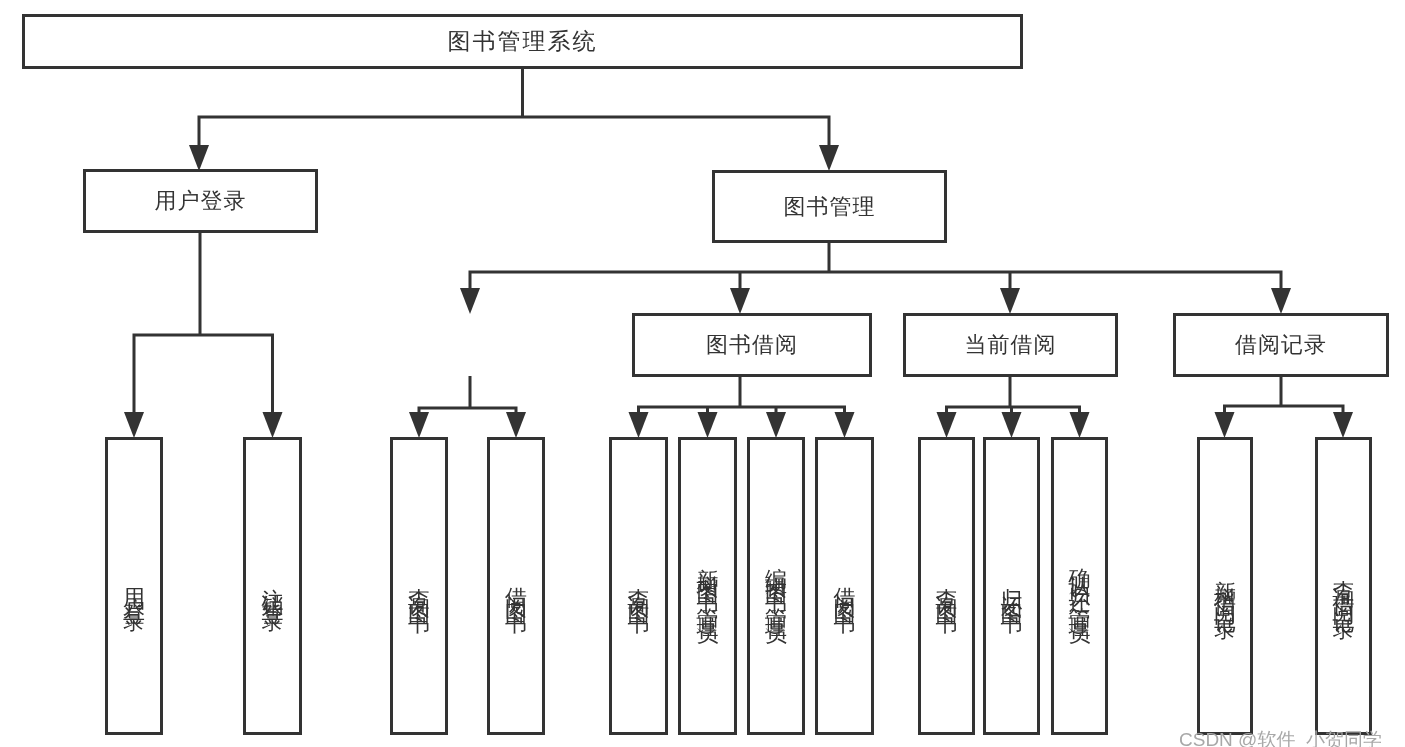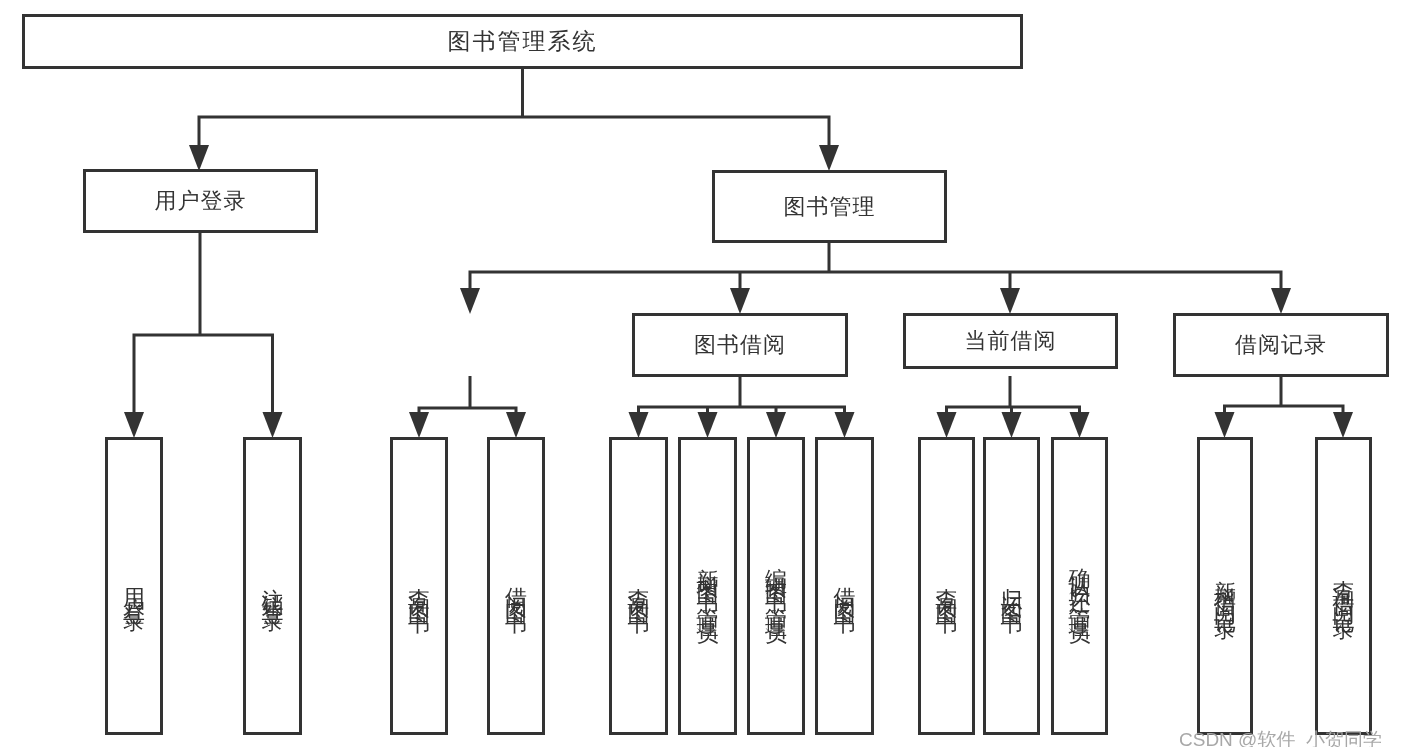--- a/index.html
+++ b/index.html
@@ -108,24 +108,24 @@
     <span class="hlabel root-label">图书管理系统</span>
   </div>
 
   <div class="box" style="left:83px;top:169px;width:235px;height:64px;">
     <span class="hlabel">用户登录</span>
   </div>
   <div class="box" style="left:712px;top:170px;width:235px;height:73px;">
     <span class="hlabel">图书管理</span>
   </div>
 
-  <div class="box" style="left:632px;top:313px;width:216px;height:64px;font-family:Liberation Mono, monospace;">
+  <div class="box" style="left:632px;top:313px;width:240px;height:64px;font-family:Liberation Mono, monospace;">
     <span class="hlabel">图书借阅</span>
   </div>
-  <div class="box" style="left:903px;top:313px;width:215px;height:56px;">
+  <div class="box" style="left:903px;top:313px;width:215px;height:64px;">
     <span class="hlabel">当前借阅</span>
   </div>
   <div class="box" style="left:1173px;top:313px;width:216px;height:64px;">
     <span class="hlabel">借阅记录</span>
   </div>
 
   <div class="box vbox" style="left:105px;top:437px;width:58px;height:298px;">
     <span class="vlabel">用户登录</span>
   </div>
   <div class="box vbox" style="left:243px;top:437px;width:59px;height:298px;">

